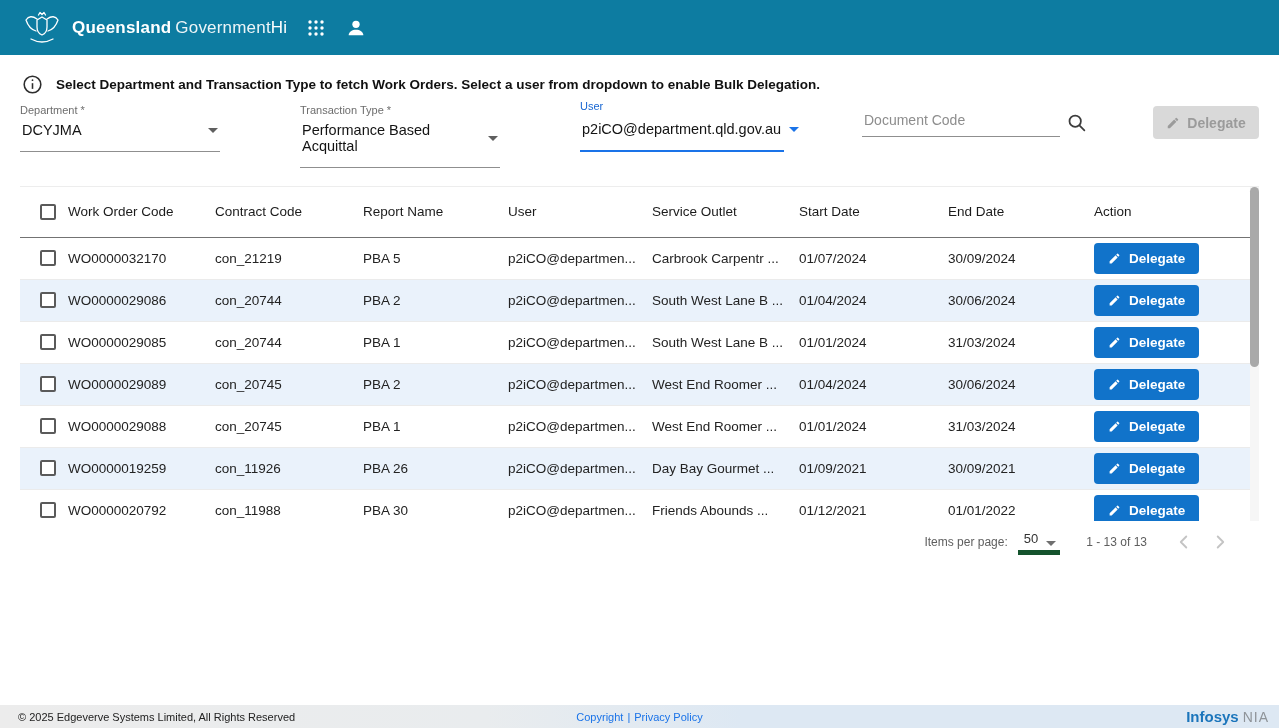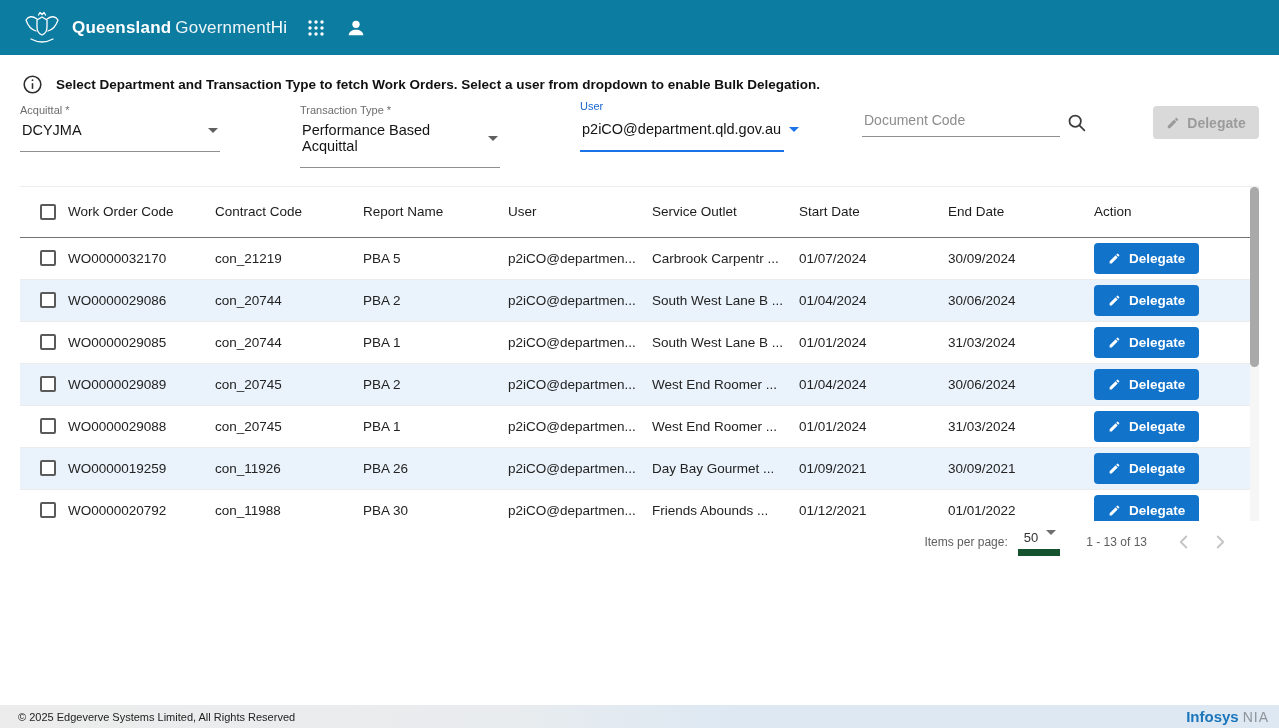--- a/index.html
+++ b/index.html
@@ -64,21 +64,21 @@
     display:inline-flex; align-items:center; gap:8px; padding:8px 14px; }
 
   
   .scrollbar-track { position:absolute; top:0; right:0; width:9px; height:334px; background:#f6f6f6; }
   .scrollbar-thumb { position:absolute; top:0; right:0; width:9px; height:180px; background:#a9a9a9; border-radius:5px; cursor:pointer; }
 
   
   .paginator { height:42px; display:flex; align-items:center; justify-content:flex-end; gap:26px;
     padding-right:28px; font-size:12px; color:#5e5e5e; }
   .ipp-group { display:flex; align-items:center; gap:10px; }
-  .ipp-select { display:flex; align-items:flex-start; border-bottom:7px solid #14532d; padding:2px 4px 4px 6px;
+  .ipp-select { display:flex; align-items:flex-end; border-bottom:5px solid #14532d; padding:2px 4px 4px 6px;
     font-size:13px; color:#333; cursor:pointer; }
   .range-label { color:#5e5e5e; }
   .pager-arrows { display:flex; align-items:center; gap:14px; }
 
   
   .footer { position:absolute; left:0; right:0; bottom:0; height:23px;
     background:linear-gradient(90deg,#ececec 0%,#e9ecee 38%,#dde8f3 58%,#dde8f3 100%);
     display:flex; align-items:center; font-size:11px; color:#222; }
   .footer-left { padding-left:18px; }
   .footer-center { position:absolute; left:0; right:0; text-align:center; }
@@ -139,21 +139,21 @@
         <line x1="12" y1="10.5" x2="12" y2="17"></line>
         <circle cx="12" cy="7" r="1" fill="#2e2e2e" stroke="none"></circle>
       </svg>
     </span>
     <span class="info-text">Select Department and Transaction Type to fetch Work Orders. Select a user from dropdown to enable Bulk Delegation.</span>
   </div>
 
   <div class="filters">
 
     <div class="field field-dept">
-      <div class="field-label">Acquittal *</div>
+      <div class="field-label">Department *</div>
       <div class="field-value-row">
         <span>DCYJMA</span>
         <span class="caret"></span>
       </div>
     </div>
 
     <div class="field field-trans">
       <div class="field-label">Transaction Type *</div>
       <div class="field-value-row">
         <span>Performance Based Acquittal</span>
@@ -374,19 +374,22 @@
           <svg width="22" height="22" viewBox="0 0 24 24" fill="none" stroke="#c4c4c4" stroke-width="2" stroke-linecap="round" stroke-linejoin="round">
             <polyline points="9.5 6 15.5 12 9.5 18"></polyline>
           </svg>
         </span>
       </div>
     </div>
   </div>
 
   <div class="footer">
     <span class="footer-left">© 2025 Edgeverve Systems Limited, All Rights Reserved</span>
+    <span class="footer-center">
+      <a>Copyright</a><span class="footer-sep">|</span><a>Privacy Policy</a>
+    </span>
     <span class="footer-right">
       <span class="infosys">Infosys</span>
       <span class="nia">NIA</span>
     </span>
   </div>
 
 </div>
 
 </body></html>

